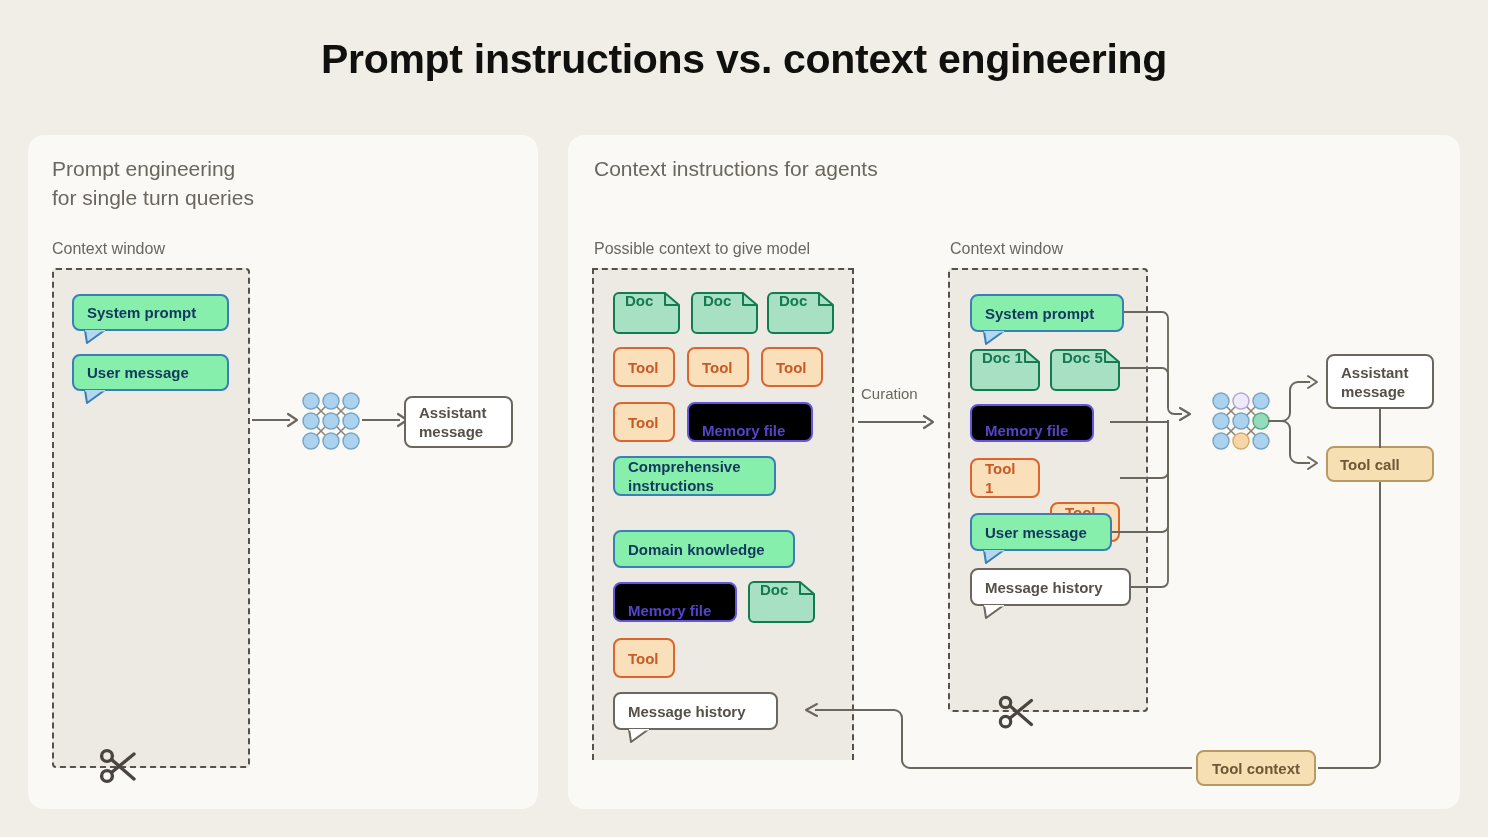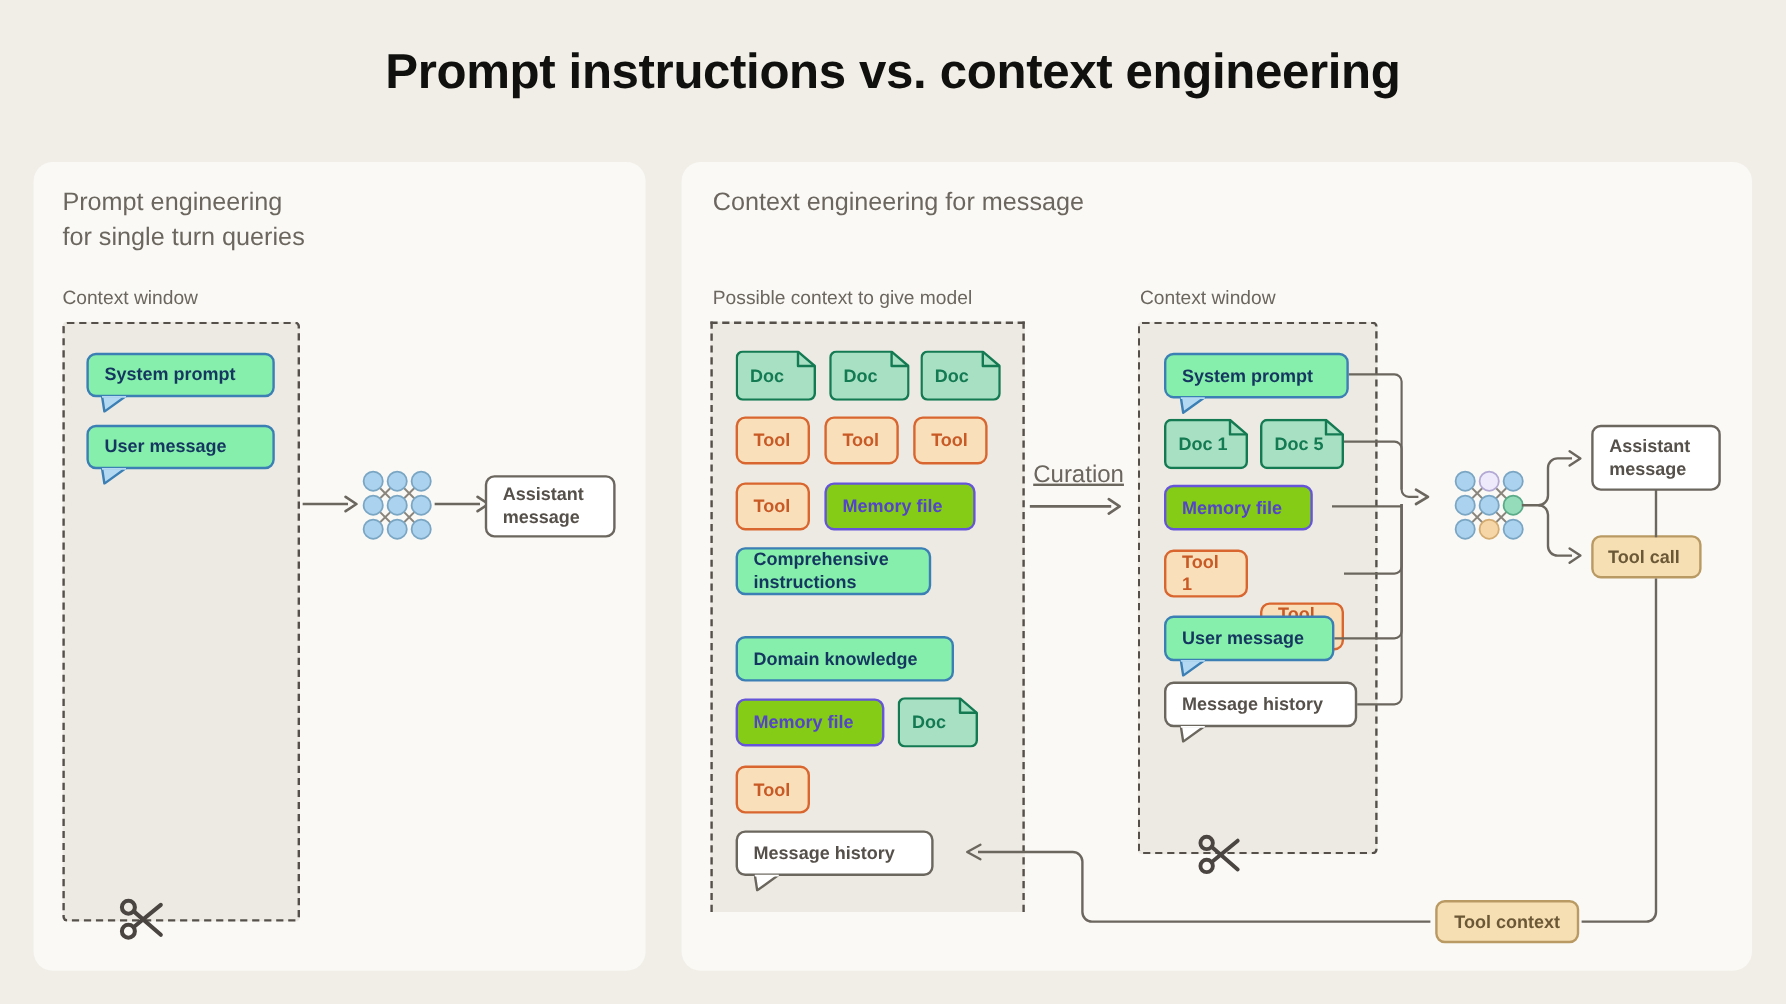--- a/index.html
+++ b/index.html
@@ -57,43 +57,43 @@
     border-radius:8px;
     border:2px solid;
     display:flex;align-items:center;
     font-size:15px;font-weight:bold;
     padding:0 13px;
     white-space:pre-line;
     line-height:19px;
   }
   .chip.blue{background:#86efac;border-color:#3b7fb5;color:#14365f;}
   .chip.tool{background:#fadfbb;border-color:#d9662f;color:#c85a26;}
-  .chip.mem{background:#84cc16;border-color:#6655d9;color:#5344c8;}
+  .chip.mem{background:#000000;border-color:#6655d9;color:#5344c8;align-items:flex-end;}
   .chip.white{background:#ffffff;border-color:#6b665e;color:#55504a;font-weight:bold;}
   .chip.toolcall{background:#f7dfb4;border-color:#b99a63;color:#6b5836;font-weight:bold;}
 
   
   .doc{
     position:absolute;box-sizing:border-box;
-    display:flex;align-items:center;
+    display:flex;
     font-size:15px;font-weight:bold;color:#137a52;
     padding:0 12px;
     border-radius:12px;
   }
   .doc .docbg{position:absolute;left:0;top:0;width:100%;height:100%;}
   .doc .doctext{position:relative;z-index:2;}
 
   
   .tail{position:absolute;width:22px;height:14px;z-index:3;}
 
   .nnet{position:absolute;}
   .scissors{position:absolute;}
   .arrow-svg{position:absolute;}
   .conn{position:absolute;}
-  .curation-label{position:absolute;font-size:20px;color:#6b665e;text-decoration:underline;}
+  .curation-label{position:absolute;font-size:15px;color:#6b665e;}
 </style>
 </head>
 <body>
 
 <div class="page-title">Prompt instructions vs. context engineering</div>
 
 <div class="panel" id="panel-left"></div>
 
 <div class="panel-heading" style="left:52px;top:154px;width:420px;">Prompt engineering
 for single turn queries</div>
@@ -161,21 +161,21 @@
   <path d="M36 6 L45 12 L36 18" fill="none" stroke="#6b665e" stroke-width="2.2" stroke-linecap="round" stroke-linejoin="round"></path>
 </svg>
 
 <div class="chip white" style="left:404px;top:396px;width:109px;height:52px;">
   <span>Assistant
 message</span>
 </div>
 
 <div class="panel" id="panel-right"></div>
 
-<div class="panel-heading" style="left:594px;top:154px;width:600px;">Context engineering for message</div>
+<div class="panel-heading" style="left:594px;top:154px;width:600px;">Context instructions for agents</div>
 
 <div class="col-label" style="left:594px;top:240px;">Possible context to give model</div>
 <div class="col-label" style="left:950px;top:240px;">Context window</div>
 
 <div class="ctx-plain" style="left:592px;top:268px;width:262px;height:492px;"></div>
 
 <div class="doc" style="left:613px;top:292px;width:67px;height:42px;">
   <svg class="docbg" viewBox="0 0 67 42" preserveAspectRatio="none">
     <path d="M6 1 H52 L66 13 V36 A5 5 0 0 1 61 41 H6 A5 5 0 0 1 1 36 V6 A5 5 0 0 1 6 1 Z" fill="#a8e0c4" stroke="#137a52" stroke-width="2" stroke-linejoin="round"></path>
     <path d="M52 1 V13 H66" fill="none" stroke="#137a52" stroke-width="2" stroke-linejoin="round"></path>
@@ -356,21 +356,21 @@
   </g>
   <path d="M40 6 L49 12 L40 18" fill="none" stroke="#6b665e" stroke-width="2" stroke-linecap="round" stroke-linejoin="round"></path>
   <path d="M40 87 L49 93 L40 99" fill="none" stroke="#6b665e" stroke-width="2" stroke-linecap="round" stroke-linejoin="round"></path>
 </svg>
 
 <div class="chip white" style="left:1326px;top:354px;width:108px;height:55px;">
   <span>Assistant
 message</span>
 </div>
 
-<div class="chip toolcall" style="left:1326px;top:446px;width:92px;height:36px;padding-left:12px;">
+<div class="chip toolcall" style="left:1326px;top:446px;width:108px;height:36px;padding-left:12px;">
   <span>Tool call</span>
 </div>
 
 <svg class="conn" style="left:1375px;top:408px;width:10px;height:40px;" viewBox="0 0 10 40">
   <line x1="5" y1="0" x2="5" y2="40" stroke="#6b665e" stroke-width="2"></line>
 </svg>
 
 <svg class="conn" style="left:780px;top:480px;width:610px;height:300px;" viewBox="0 0 610 300">
   <g fill="none" stroke="#6b665e" stroke-width="2">
     <path d="M600 2 V280 A8 8 0 0 1 592 288 H538"></path>

